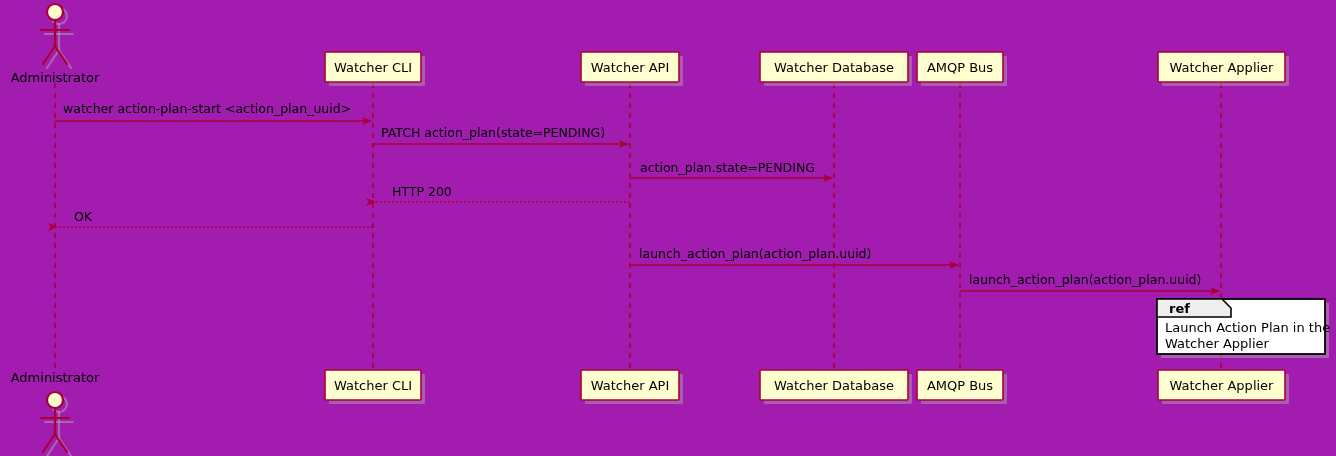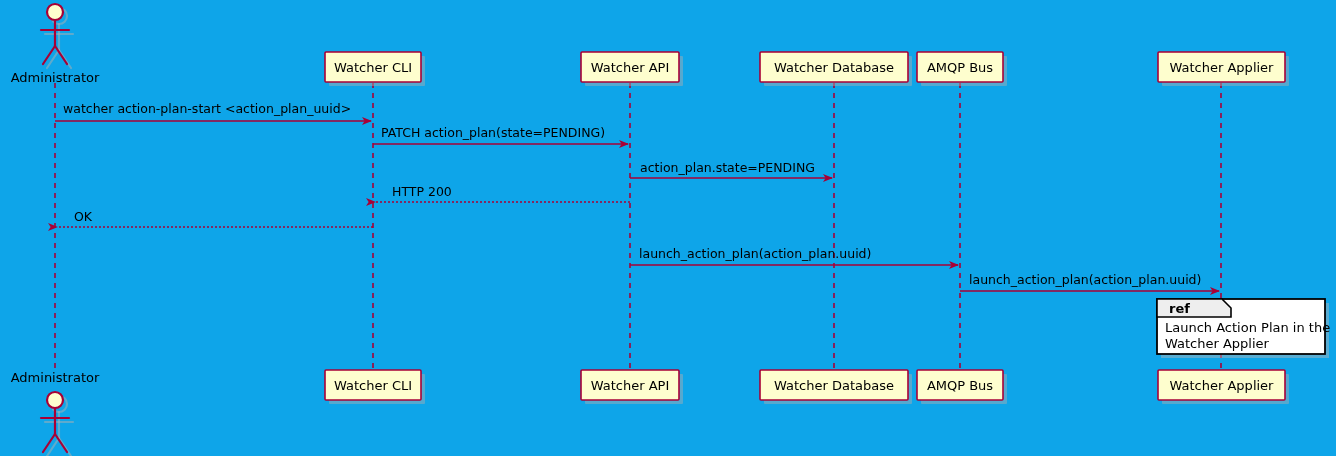--- a/index.html
+++ b/index.html
@@ -8,21 +8,21 @@
     background: #ffffff;
   }
   body {
     font-family: "DejaVu Sans", sans-serif;
   }
   #diagram-root {
     position: relative;
     width: 1336px;
     height: 456px;
     overflow: hidden;
-    background: #0ea5e9;
+    background: #a21caf;
   }
   svg.diagram-canvas {
     position: absolute;
     left: 0;
     top: 0;
     width: 1336px;
     height: 456px;
   }
   .lifeline {
     stroke: #A80036;

